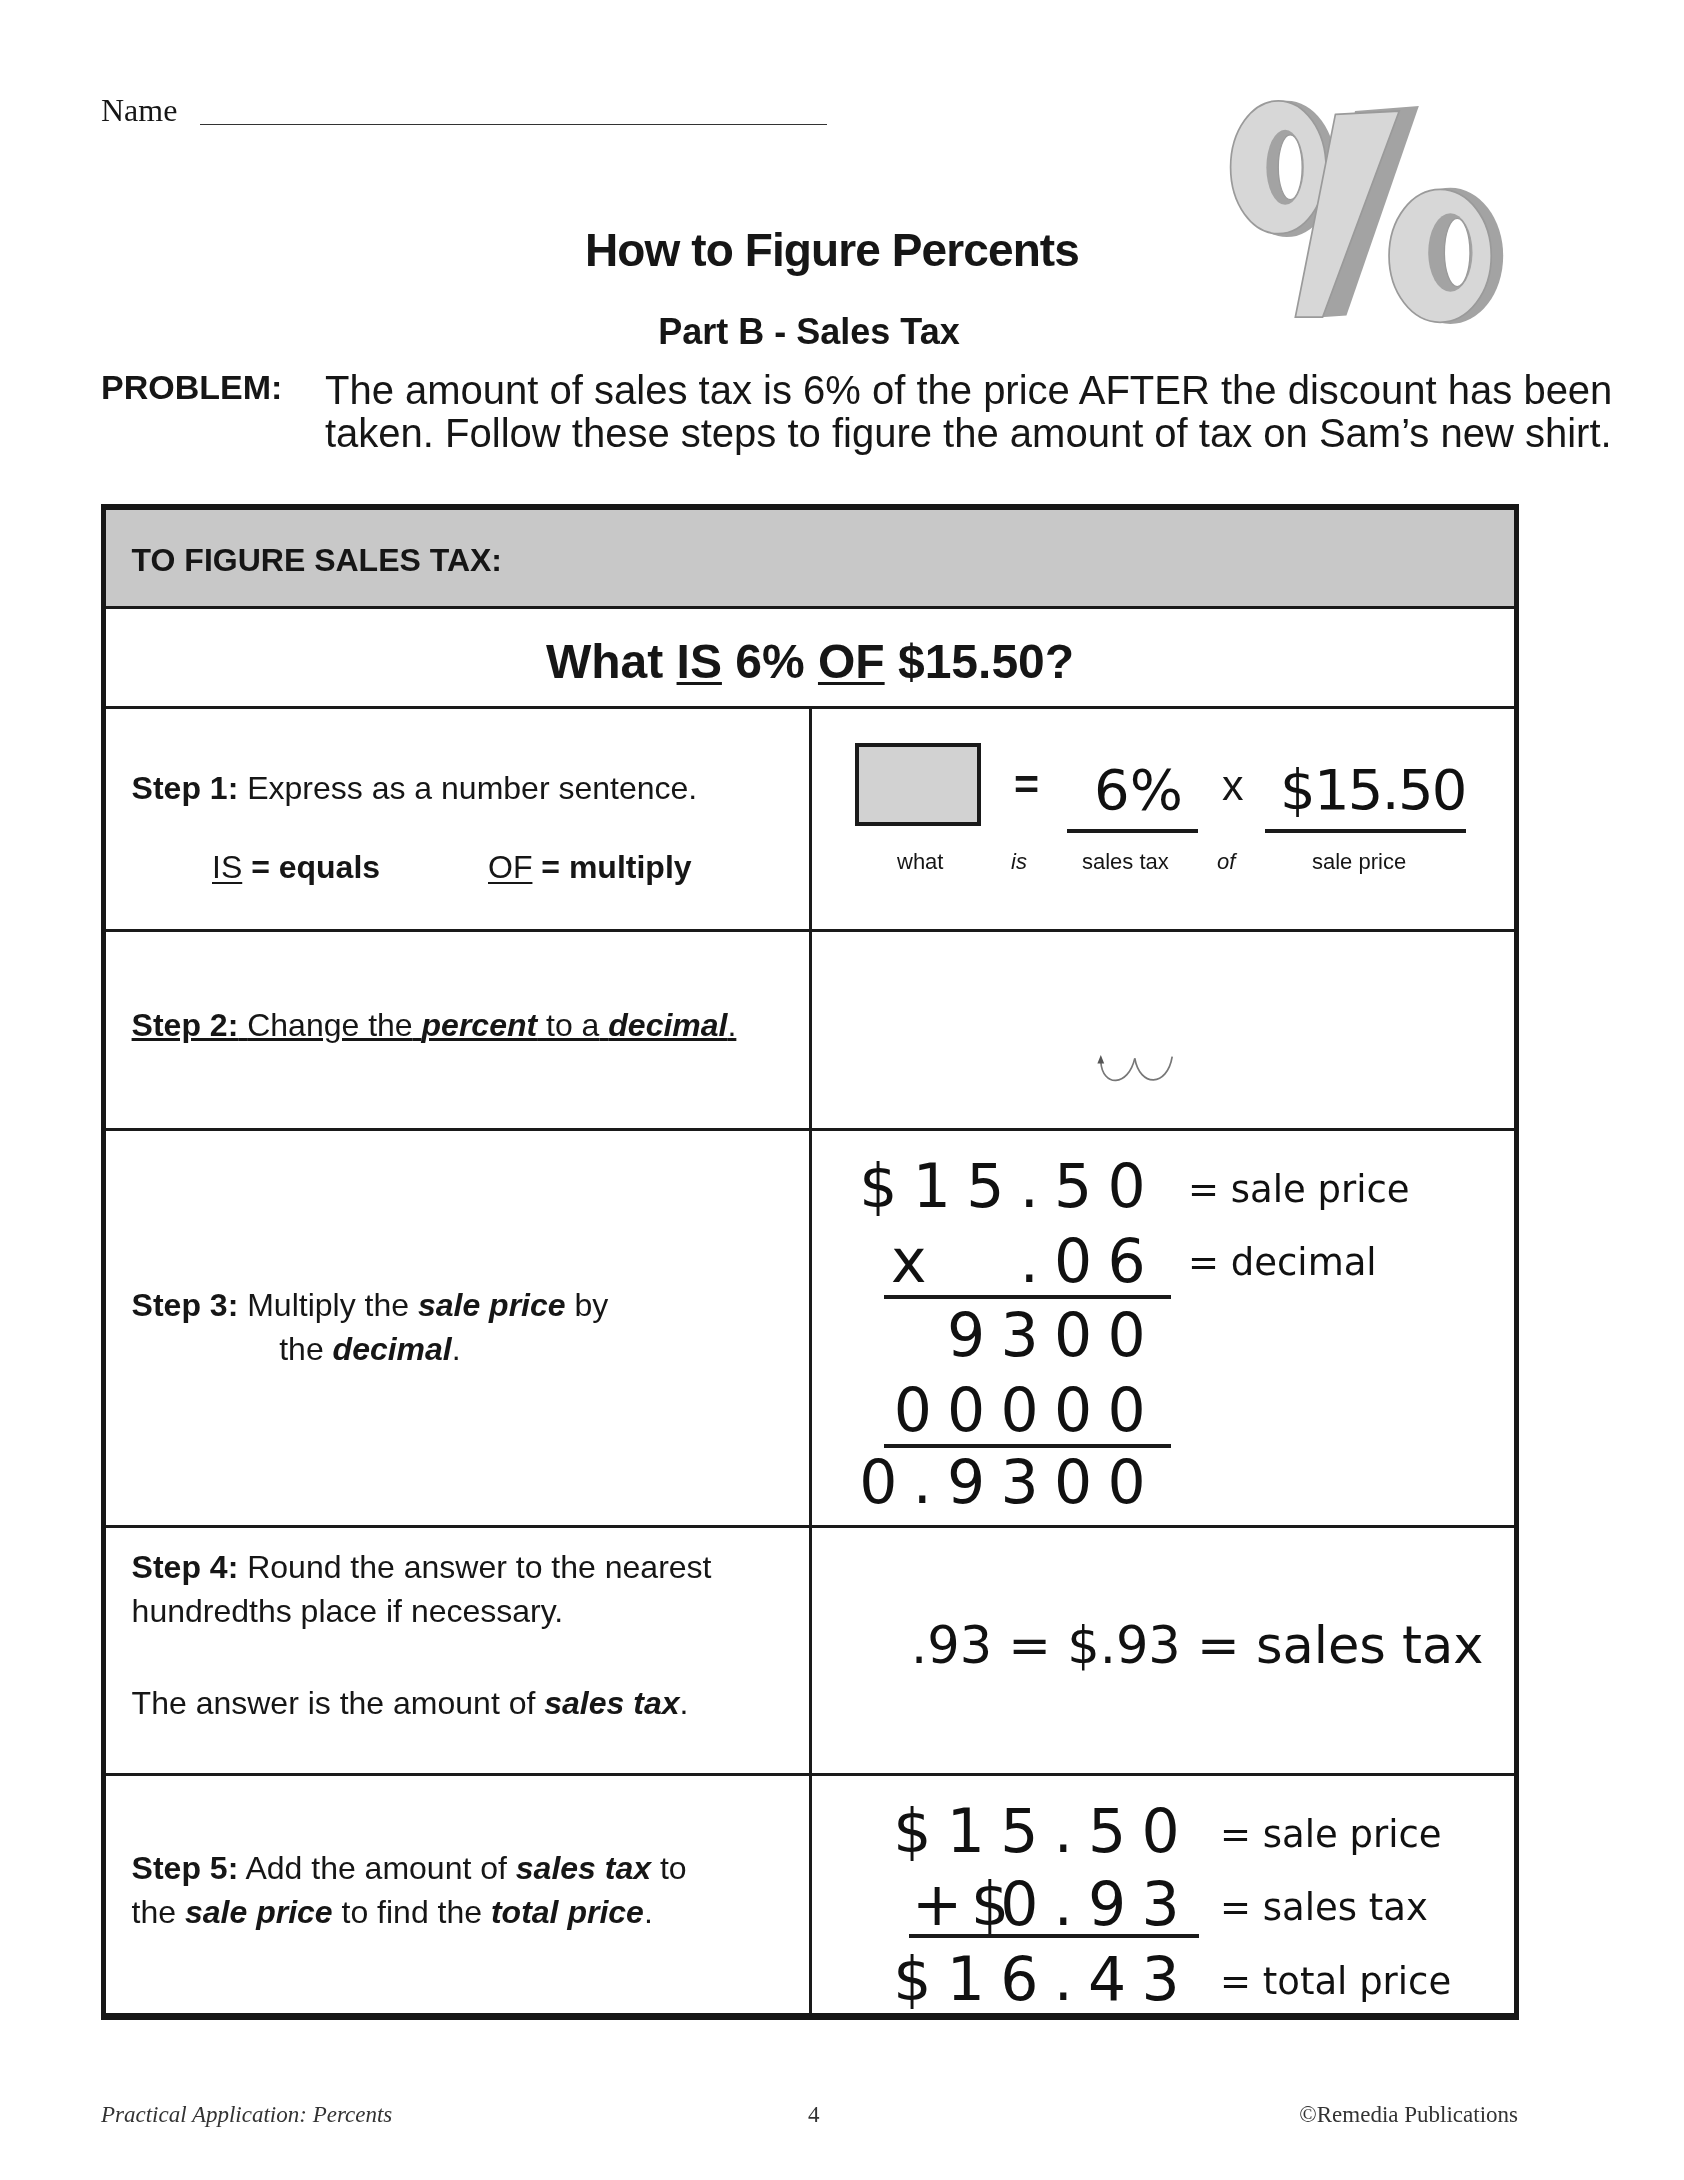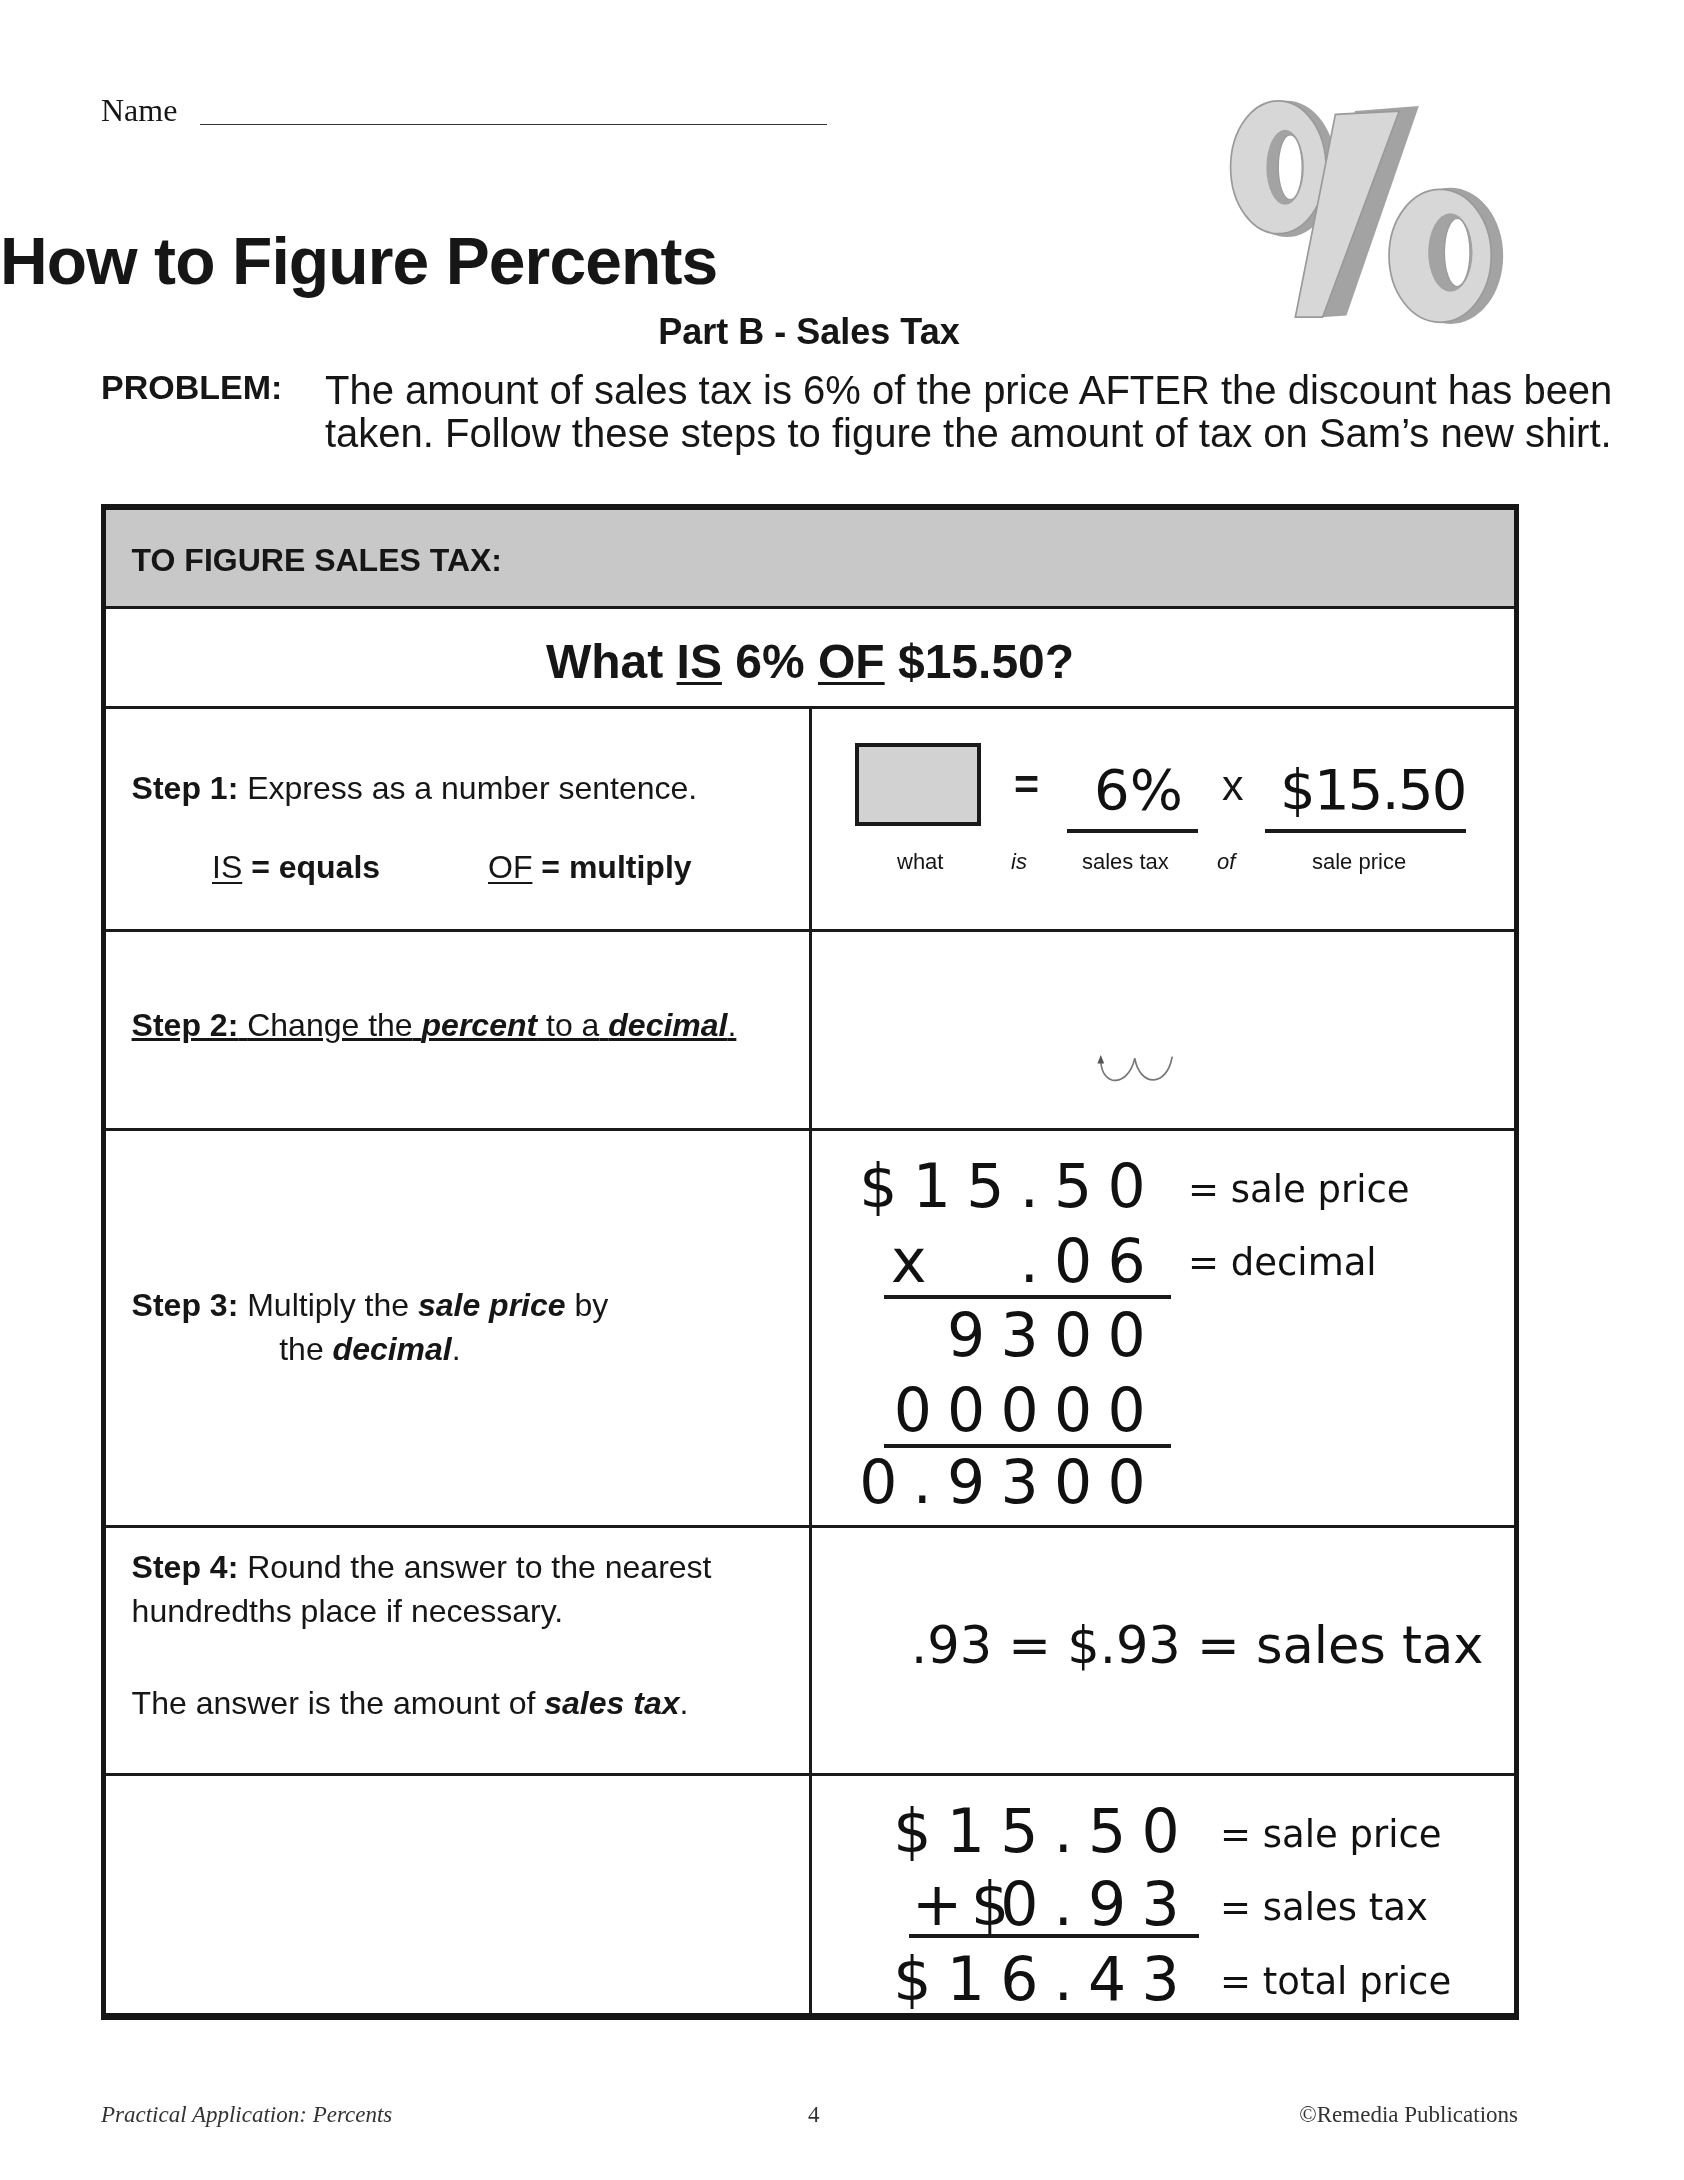--- a/index.html
+++ b/index.html
@@ -10,21 +10,21 @@
   b, strong { font-weight: bold; }
   .u { text-decoration: underline; text-decoration-thickness: 3.4px; text-underline-offset: 4.3px; }
 
   
   #name-label { left: 101px; top: 92px; font-size: 32px; }
   #name-line { left: 200px; top: 124px; width: 627px; height: 0; border-top: 1.7px solid #333; }
 
   
   #pct-graphic { left: 1227px; top: 94px; width: 290px; height: 230px; }
 
-  #title { left: 0; width: 1618px; top: 223px; font-size: 66px; font-weight: bold; letter-spacing: -0.9px; }
+  #title { left: 0; width: 1618px; top: 223px; text-align: center; font-size: 46px; font-weight: bold; letter-spacing: -0.9px; padding-left: 23px; }
   #subtitle { left: 0; width: 1618px; top: 311px; text-align: center; font-size: 36px; font-weight: bold; }
 
   #problem-label { left: 101px; top: 368px; font-size: 34px; font-weight: bold; }
   .problem-line { left: 325px; font-size: 40px; }
   #problem-line-1 { top: 368px; }
   #problem-line-2 { top: 411px; }
 
   
   #table { left: 101px; top: 504px; width: 1418px; height: 1516px; position: absolute; box-sizing: border-box; border: 5.1px solid #161616; border-top-width: 6px; border-bottom-width: 7.7px; }
   .hline { position: absolute; left: 0; right: 0; height: 0; border-top: 3.4px solid #1a1a1a; }
@@ -158,20 +158,30 @@
     <span>hundredths place if necessary.</span>
   </div>
   <div class="abs step-text" style="left:25.6px; top:1171px;">
     <span>The answer is the amount of</span>
     <b><i>sales tax</i></b><span>.</span>
   </div>
   <div class="abs hand" style="left:805px; top:1106px; font-size:51px;">.93 = $.93 = sales tax</div>
 
   <div class="hline" style="top:1263px;"></div>
 
+  <div class="abs step-text" style="left:25.6px; top:1336px;">
+    <b>Step 5:</b>
+    <span>Add the amount of</span>
+    <b><i>sales tax</i></b>
+    <span>to</span><br>
+    <span>the</span>
+    <b><i>sale price</i></b>
+    <span>to find the</span>
+    <b><i>total price</i></b><span>.</span>
+  </div>
 
   <div class="abs hand mathbig" style="right:319px; top:1286px; text-align:right;">$15.50</div>
   <div class="abs hand label-eq" style="left:1114px; top:1303px;">= sale price</div>
   <div class="abs hand mathbig" style="left:806px; top:1359px;">+</div>
   <div class="abs hand mathbig" style="left:865px; top:1359px;">$</div>
   <div class="abs hand mathbig" style="right:319px; top:1359px; text-align:right;">0.93</div>
   <div class="abs hand label-eq" style="left:1114px; top:1376px;">= sales tax</div>
   <div class="rule" style="left:803px; top:1424px; width:290px;"></div>
   <div class="abs hand mathbig" style="right:319px; top:1434px; text-align:right;margin-left:30px;">$16.43</div>
   <div class="abs hand label-eq" style="left:1114px; top:1450px;">= total price</div>

